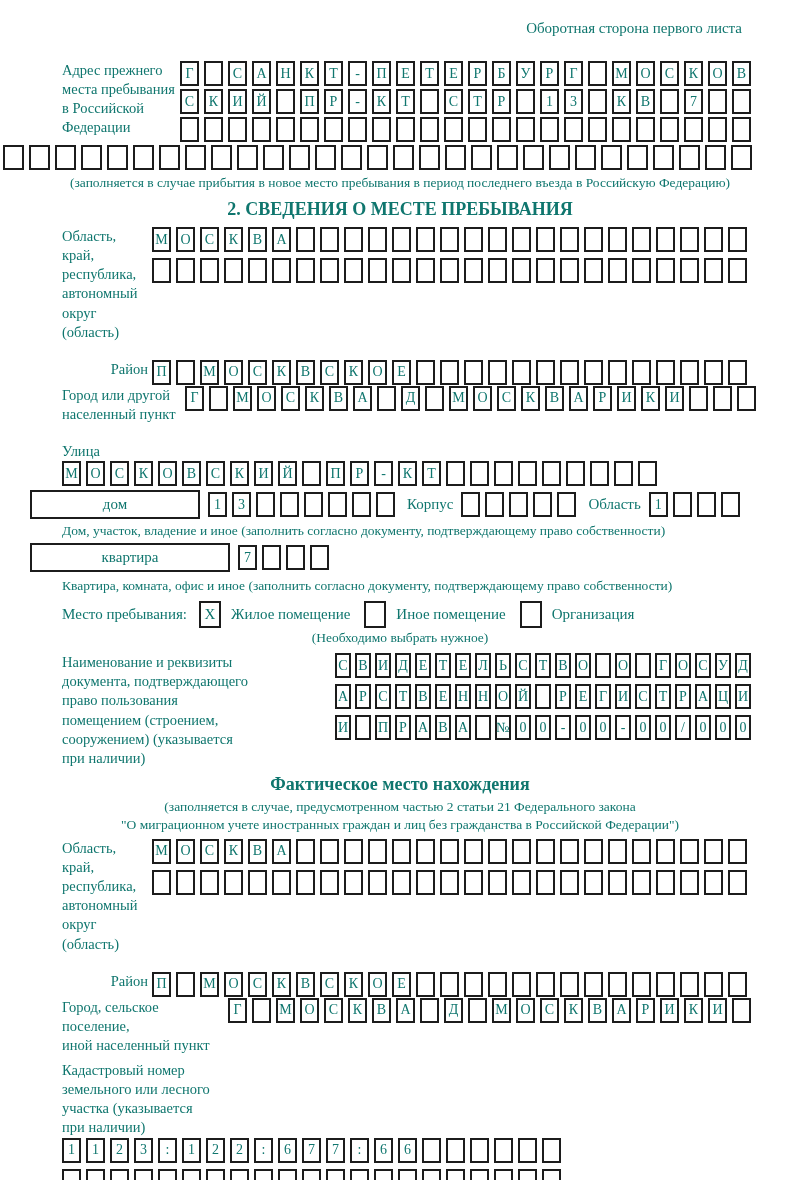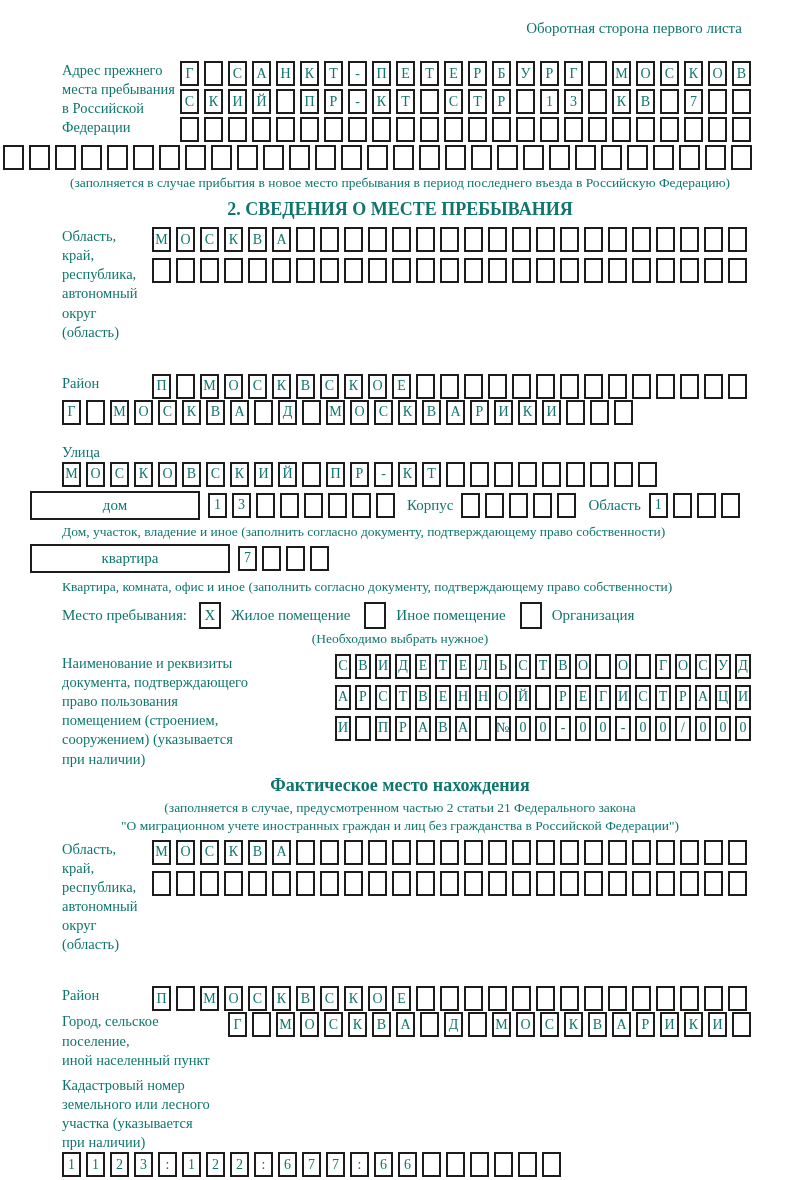--- a/index.html
+++ b/index.html
@@ -47,21 +47,21 @@
   .choice-row { display:flex; align-items:center; margin-left:62px; margin-top:7px; font-size:15px; }
   .checkbox {
     width:18px; height:23px; border:2px solid #1c1c1c; background:#fff;
     display:flex; align-items:center; justify-content:center; font-size:15px; flex:none;
   }
   .choice-row .opt-label { margin:0 14px 0 10px; }
   .choice-row .lead { margin-right:12px; }
 
   .stamp-box { margin-left:396px; margin-top:14px; width:360px; height:161px; border:2px solid #1c1c1c; background:#fff; }
 
-  .mt24 { margin-top:24px; } .mt7 { margin-top:7px; } .mt26 { margin-top:32px; }
+  .mt24 { margin-top:24px; } .mt7 { margin-top:7px; } .mt26 { margin-top:18px;text-align:right; }
   .mt2 { margin-top:2px; } .mt4 { margin-top:4px; } .mt6 { margin-top:6px; }
   .mt18 { margin-top:18px;flex-direction:column; } .mb1 { margin-bottom:1px; }
   .row4 { margin-left:3px; margin-top:3px; }
   .neg12 { margin-top:-12px; }
 </style>
 </head>
 <body>
 
 <div class="page">
 
@@ -276,20 +276,22 @@
         <span class="cell"></span>
         <span class="cell"></span>
         <span class="cell"></span>
         <span class="cell"></span>
         <span class="cell"></span>
         <span class="cell"></span>
       </div>
   </div>
 
   <div class="frow lw123 mb1">
+    <div class="flabel">Город или другой
+населенный пункт</div>
     <div class="cellrow">
         <span class="cell">Г</span>
         <span class="cell"></span>
         <span class="cell">М</span>
         <span class="cell">О</span>
         <span class="cell">С</span>
         <span class="cell">К</span>
         <span class="cell">В</span>
         <span class="cell">А</span>
         <span class="cell"></span>

